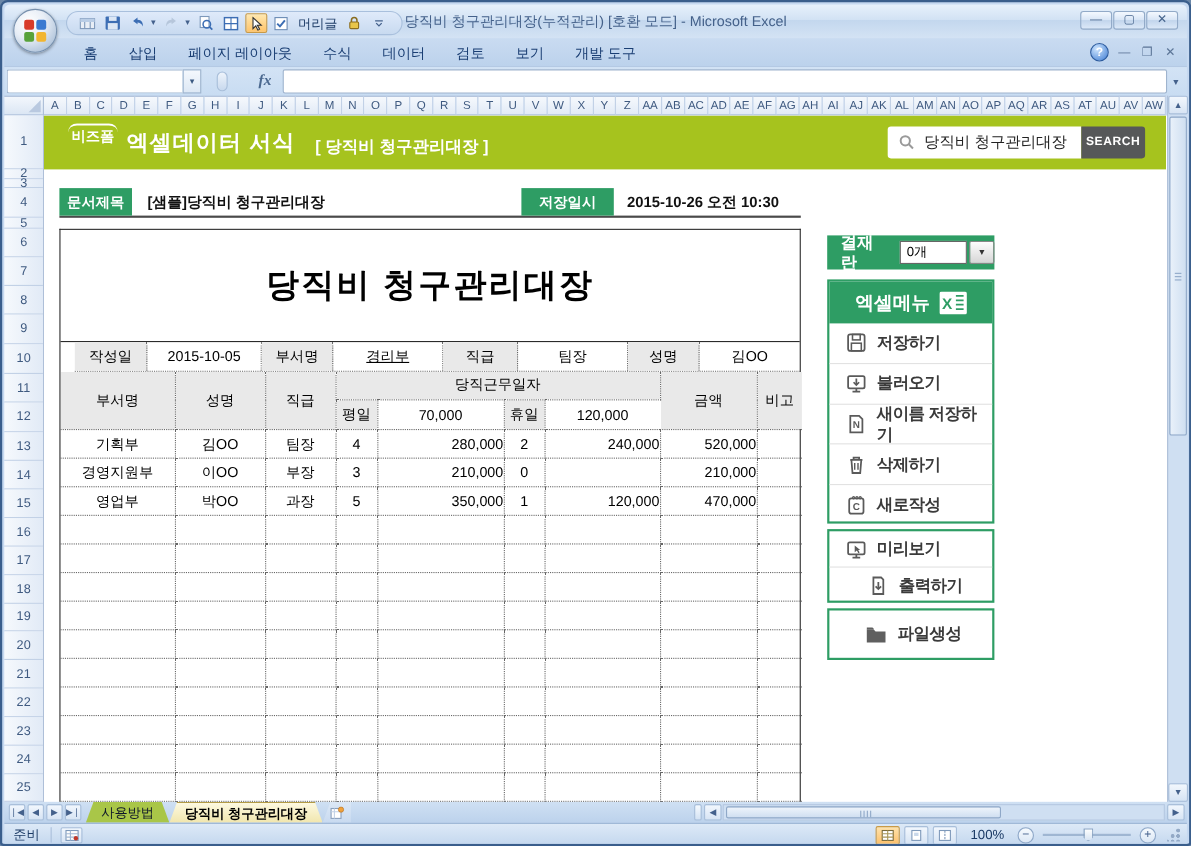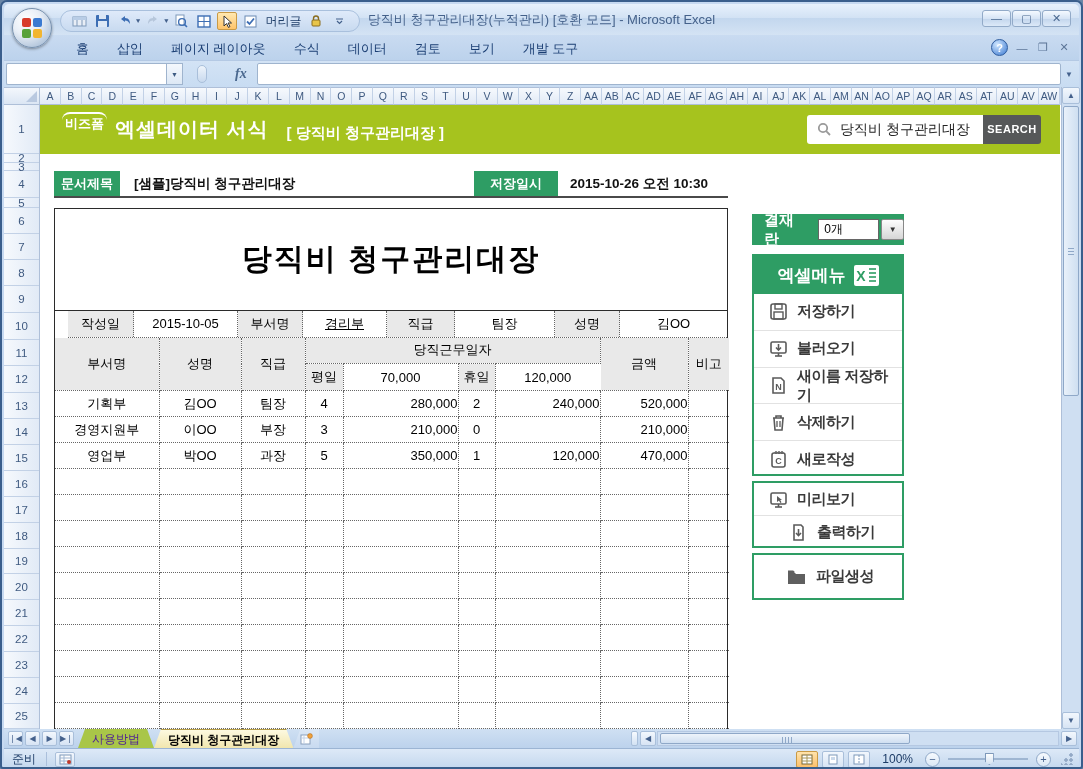--- a/index.html
+++ b/index.html
@@ -7,21 +7,21 @@
   body { font-family:"Liberation Sans","DejaVu Sans",sans-serif; }
   .win { position:relative; width:1083px; height:769px; background:#c6d9f1; border:2px solid #3a5e8c; border-radius:7px 7px 3px 3px; overflow:hidden; }
 
   
   .titlebar { position:absolute; left:2px; right:2px; top:2px; height:31px;
     background:linear-gradient(#e7f1fc,#d2e2f4 45%,#c3d7ee 46%,#d4e3f4); border-radius:5px 5px 0 0; }
   .office-btn { position:absolute; left:8px; top:4px; width:40px; height:40px; border-radius:50%;
     background:radial-gradient(circle at 35% 30%, #ffffff, #e8eef6 40%, #b7c9de 75%, #8ba5c4);
     border:1px solid #7790ad; box-shadow:0 1px 3px rgba(0,0,0,.4); z-index:30; display:flex; align-items:center; justify-content:center; }
   .qat { position:absolute; left:56px; top:6px; height:22px; display:flex; align-items:center; gap:3px;
-    background:linear-gradient(#dfeafa,#c8daf0); border:1px solid #a9c0dd; border-radius:11px; padding:0 10px 0 8px;font-family:Liberation Mono, monospace; }
+    background:linear-gradient(#dfeafa,#c8daf0); border:1px solid #a9c0dd; border-radius:11px; padding:0 10px 0 8px; }
   .qat .qi { width:20px; height:18px; display:flex; align-items:center; justify-content:center; border-radius:2px; }
   .qat .qi.active { background:linear-gradient(#ffe8b0,#ffc46a); border:1px solid #c99a46; }
   .qat .qi.dim { opacity:.55; }
   .qat .dd { font-size:7px; color:#44618c; margin-left:-2px; }
   .qat .qlabel { font-size:12px; color:#1c3b66; padding:0 2px; }
   .title-text { position:absolute; left:0; right:0; top:7px; text-align:center; font-size:13px; color:#44618a; }
   .winctl { position:absolute; right:8px; top:6px; display:flex; gap:1px; }
   .winctl .wb { width:29px; height:17px; border:1px solid #92aac8; border-radius:3px;
     background:linear-gradient(#f4f9ff,#d6e4f5 50%,#c2d5ec 51%,#dce9f8); color:#4a6档; color:#4a688f;
     font-size:11px; line-height:15px; text-align:center; }
@@ -106,21 +106,21 @@
   .mb-head { height:38px; background:#2e9d64; display:flex; align-items:center; justify-content:center; gap:8px; color:#fff; font-weight:bold; font-size:17px; }
   .mitem { display:flex; align-items:center; gap:9px; padding-left:15px; border-bottom:1px solid #e2e2e2; }
   .mitem:last-child { border-bottom:none; }
   .mitem .mlab { font-size:15px; font-weight:bold; color:#3a3a3a; letter-spacing:-.5px; }
 
   
   .tabrow { position:absolute; left:2px; right:2px; top:727px; height:19px; background:linear-gradient(#cfe0f3,#bcd2ec); display:flex; align-items:flex-start; }
   .tnav { display:flex; gap:2px; margin:2px 4px 0 4px; }
   .tnav .tb { width:15px; height:15px; font-size:8px; color:#44618c; text-align:center; line-height:14px; background:linear-gradient(#f2f7fd,#d7e4f4); border:1px solid #a9bfda; border-radius:2px; }
   .stab { height:19px; padding:2px 14px 0 14px; font-size:12px; clip-path:polygon(7px 0,calc(100% - 7px) 0,100% 100%,0 100%); }
-  .stab.green { background:#a9c648; color:#4c1d95;font-family:Liberation Serif, serif; }
+  .stab.green { background:#a9c648; color:#0f172a;font-family:Liberation Serif, serif; }
   .stab.active { background:linear-gradient(#fdf9e0,#f1e6ae); color:#000; font-weight:bold; border-top:1px solid #b39b45; }
   .instab { width:26px; height:19px; background:linear-gradient(#dce8f6,#c8daf0); clip-path:polygon(7px 0,100% 0,100% 100%,0 100%); display:flex; align-items:center; justify-content:center; }
   .hscroll { position:absolute; right:2px; top:1px; width:446px; height:17px; display:flex; align-items:center; }
   .hs-split { width:7px; height:15px; background:linear-gradient(#f6fafe,#d3e2f3); border:1px solid #a9bfda; border-radius:2px; }
   .hs-btn { width:16px; height:15px; margin-left:2px; background:linear-gradient(#f2f7fd,#d7e4f4); border:1px solid #a9bfda; border-radius:2px; font-size:8px; color:#44618c; text-align:center; line-height:14px; }
   .hs-track { flex:1; height:15px; background:#cfdff2; border:1px solid #b5c8e2; position:relative; margin-left:1px; }
   .hs-thumb { position:absolute; left:2px; top:1px; width:250px; height:11px; background:linear-gradient(#eef4fb,#d0dff1); border:1px solid #8fa8c8; border-radius:2px; }
   .hs-grip { position:absolute; left:50%; top:3px; width:1px; height:6px; background:#8fa8c8; box-shadow:3px 0 0 #8fa8c8,-3px 0 0 #8fa8c8,6px 0 0 #8fa8c8; }
 
   
@@ -370,21 +370,21 @@
         <div class="badge b2">저장일시</div>
         <div class="v2">2015-10-26  오전 10:30</div>
       </div>
 
       <div class="maintable">
         <div class="mt-title">당직비 청구관리대장</div>
         <div class="inforow" id="inforow">
             <div class="lab" style="width: 66px;">작성일</div>
             <div style="width: 104px;">2015-10-05</div>
             <div class="lab" style="width: 65px;">부서명</div>
-            <div style="width: 84px; text-decoration: underline;">경리부</div>
+            <div style="width: 100px; text-decoration: underline;">경리부</div>
             <div class="lab" style="width: 68px;">직급</div>
             <div style="width: 100px;">팀장</div>
             <div class="lab" style="width: 65px;">성명</div>
             <div style="width: 106px; flex: 1 1 0%;">김OO</div>
           </div>
         <table class="mt">
           <colgroup>
             <col style="width:104px">
               <col style="width:82px">
               <col style="width:64px">

